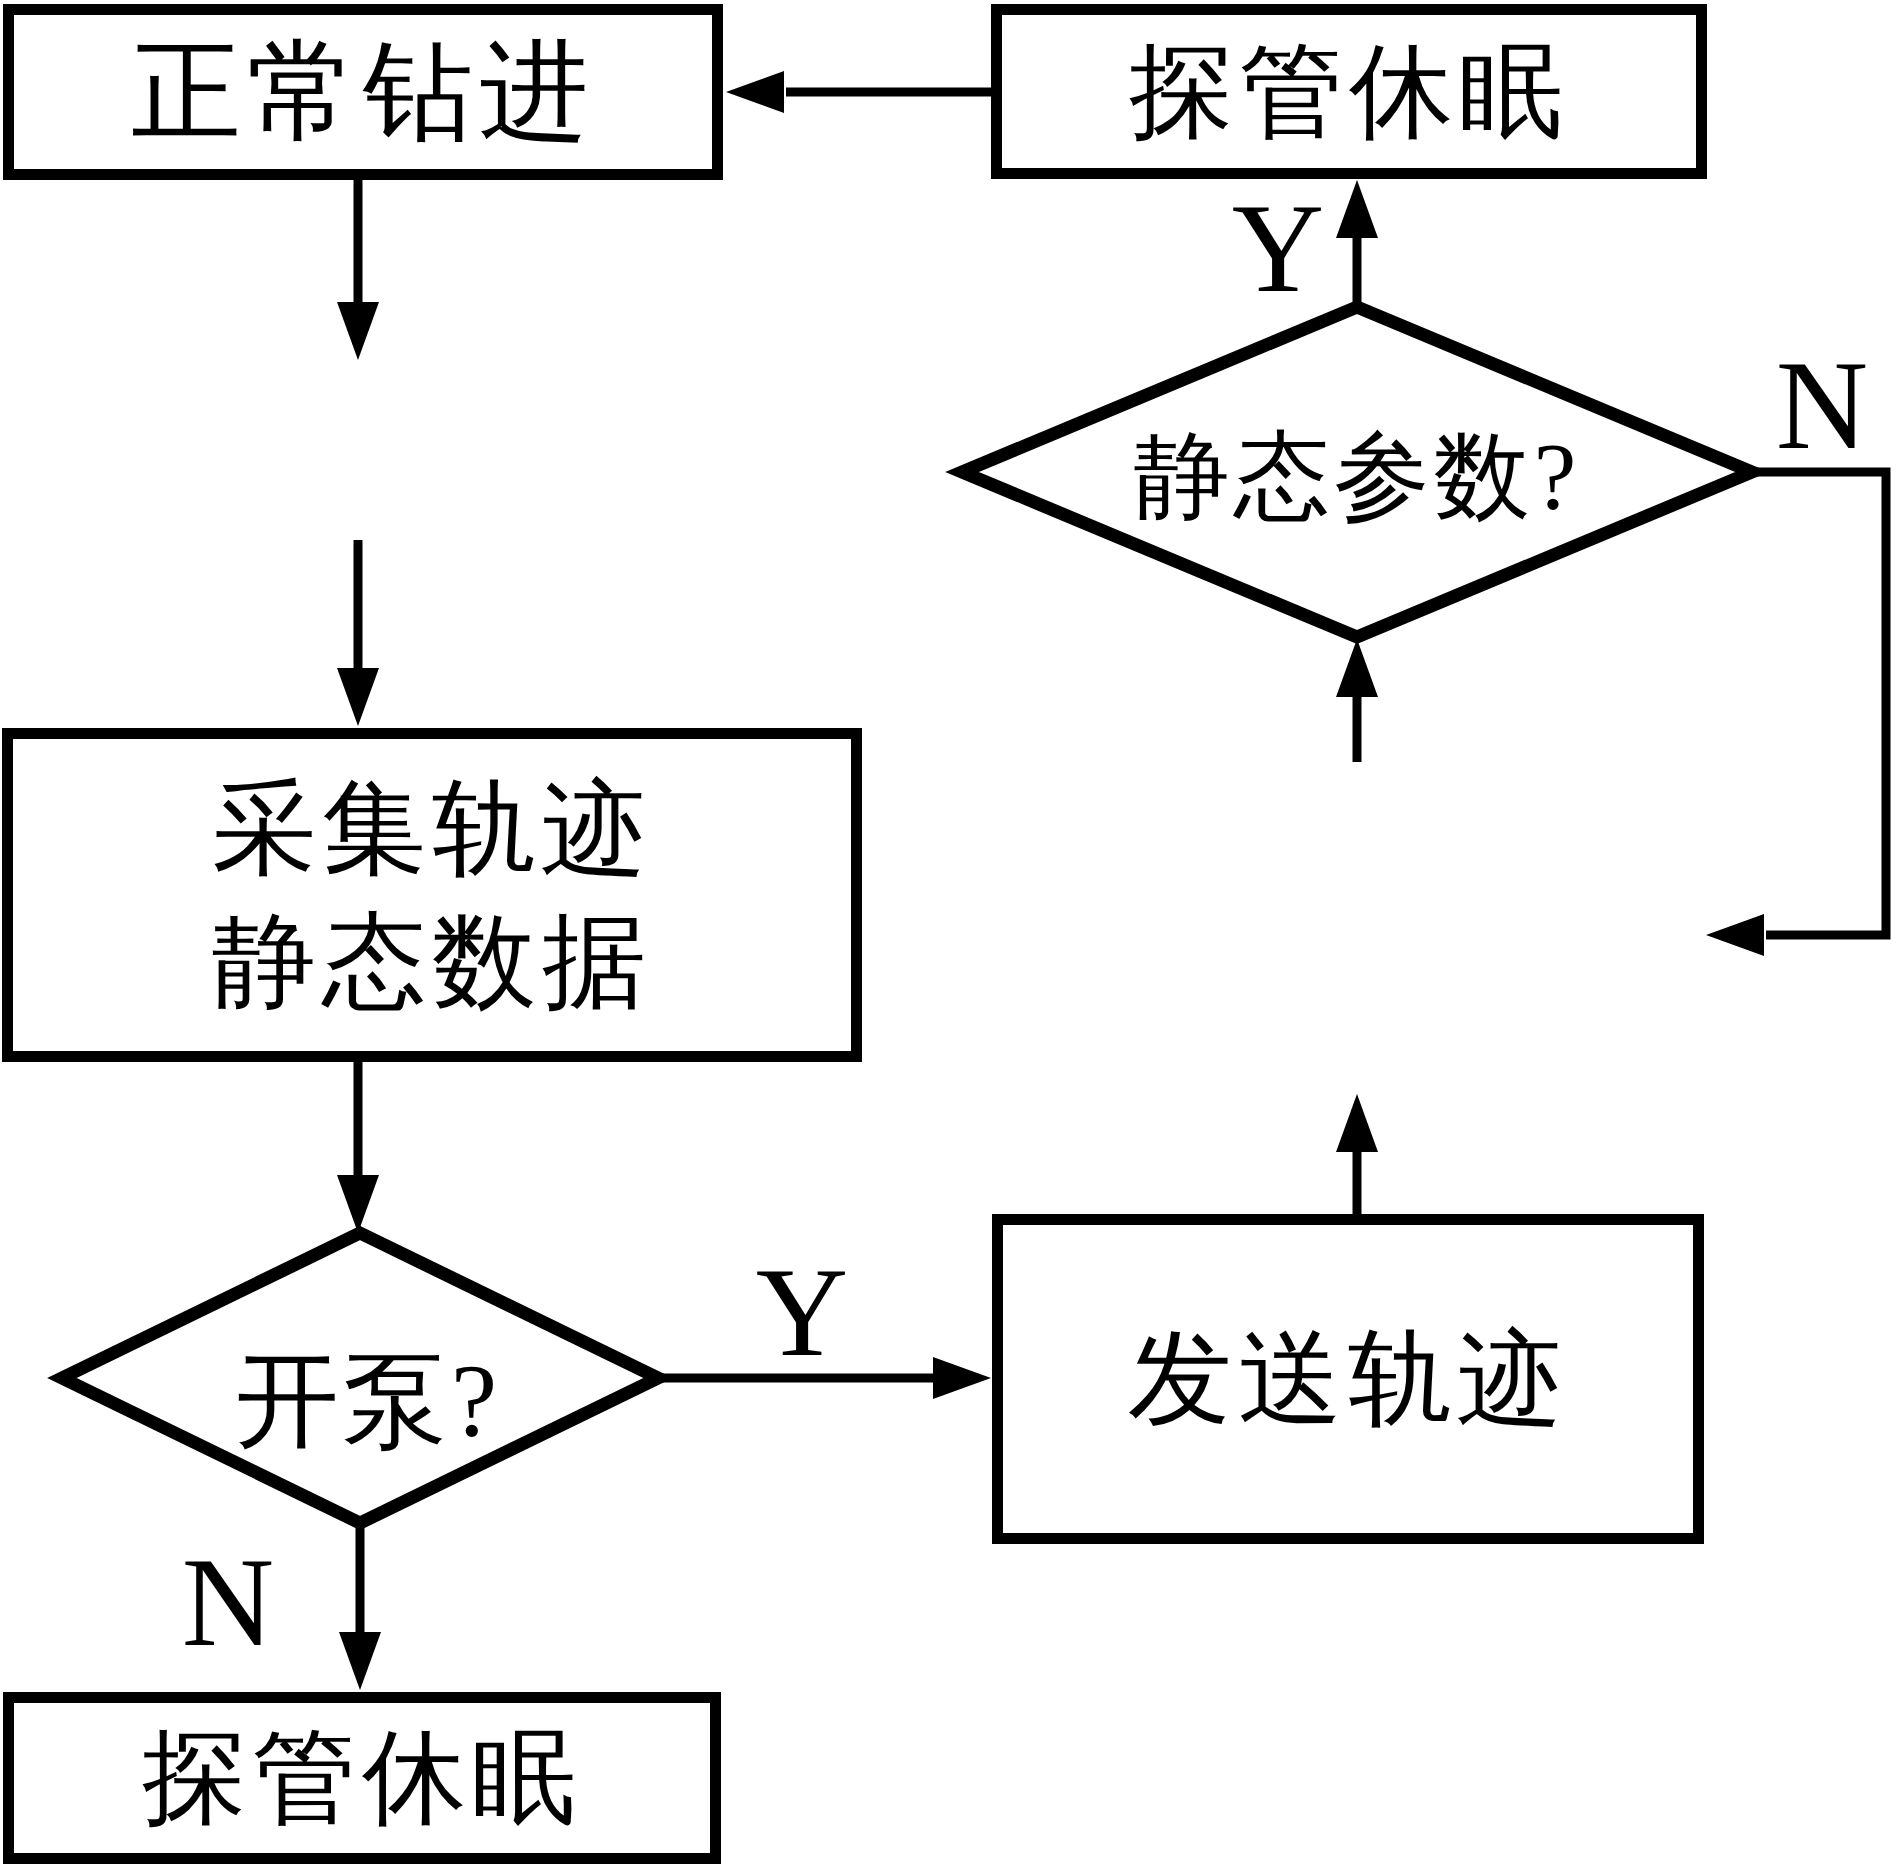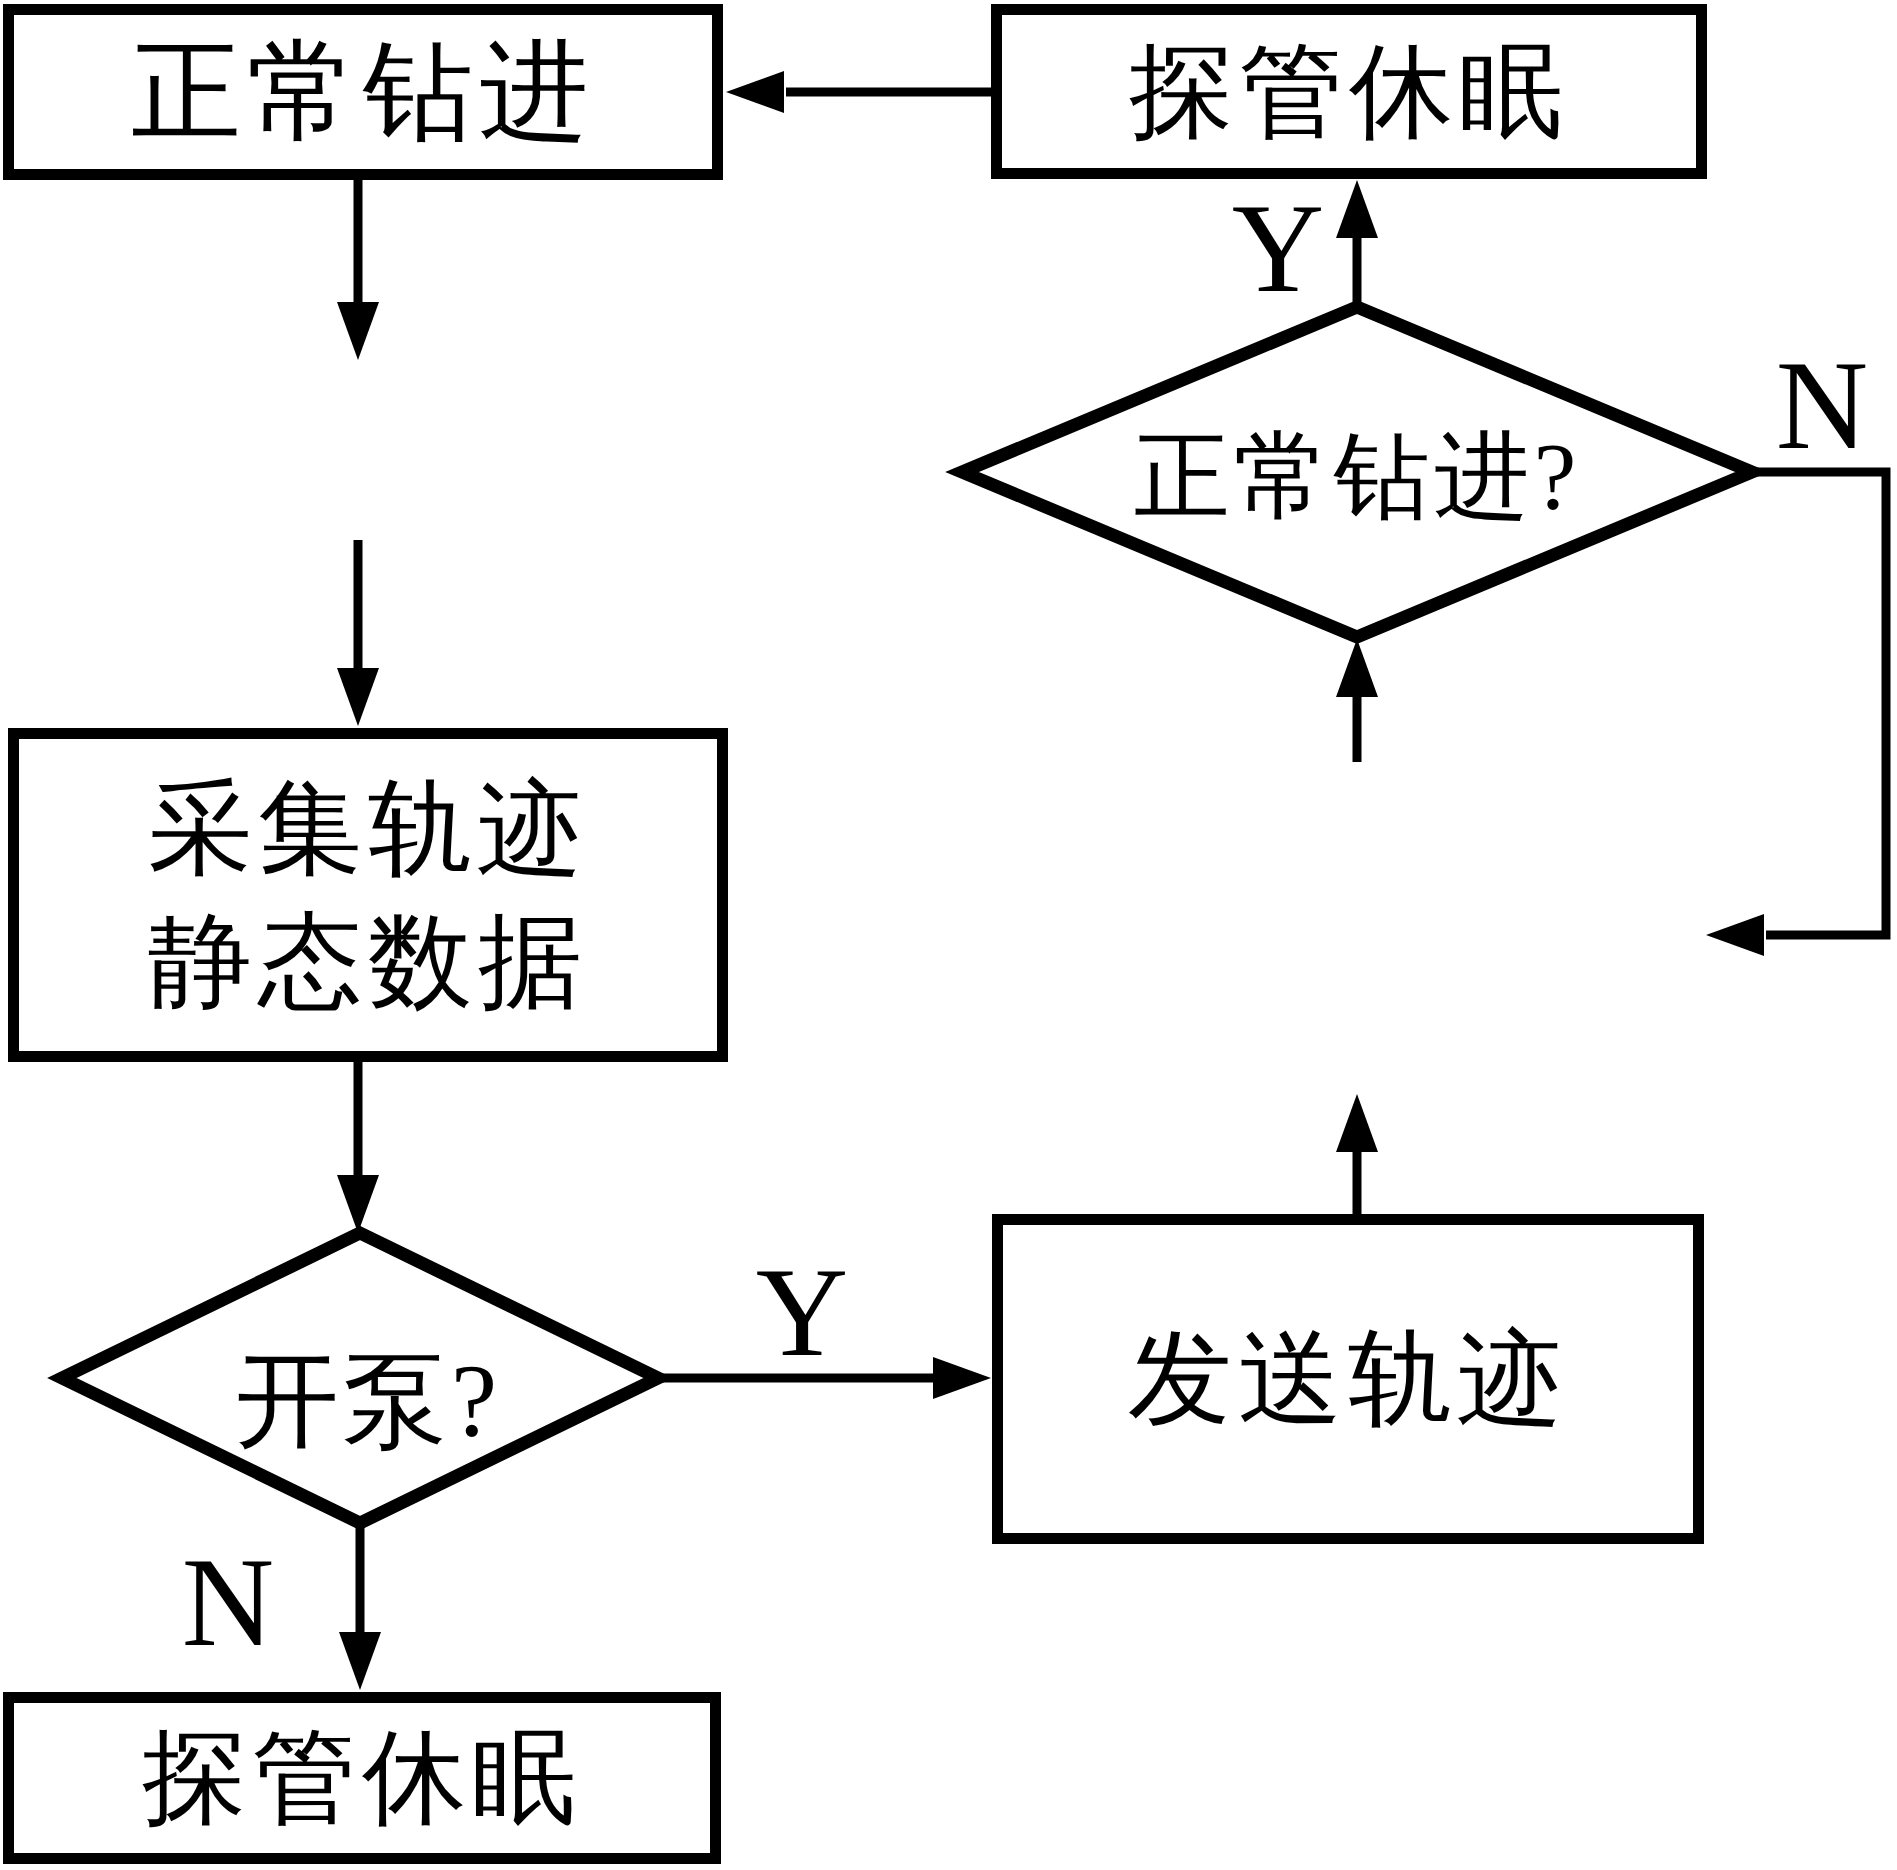--- a/index.html
+++ b/index.html
@@ -108,41 +108,41 @@
     <polygon points="360,1233 658,1378 360,1523 62,1378" fill="#ffffff" stroke="#000" stroke-width="13"></polygon>
 
     <polygon points="1357,307 1752,472 1357,637 962,472" fill="#ffffff" stroke="#000" stroke-width="13"></polygon>
   </svg>
 
   <div class="pbox" style="left:3px;top:4px;width:720px;height:176px;">
     <div class="zh zh-big">正常钻进</div>
   </div>
 
 
-  <div class="pbox" style="left:8px;top:728px;width:720px;height:334px;">
+  <div class="pbox" style="left:2px;top:728px;width:860px;height:334px;">
     <div class="zh">采集轨迹</div>
     <div class="zh">静态数据</div>
   </div>
 
   <div class="pbox" style="left:3px;top:1692px;width:718px;height:172px;">
     <div class="zh">探管休眠</div>
   </div>
 
   <div class="pbox" style="left:991px;top:4px;width:716px;height:175px;">
     <div class="zh">探管休眠</div>
   </div>
 
 
   <div class="pbox" style="left:992px;top:1214px;width:712px;height:330px;">
     <div class="zh">发送轨迹</div>
   </div>
 
   <div class="dlabel" style="left:368px;top:1402px;">开泵?</div>
 
-  <div class="dlabel small" style="left:1357px;top:478px;">正常钻进?</div>
+  <div class="dlabel small" style="left:1357px;top:478px;">静态参数?</div>
 
   <div class="edge" style="left:1278px;top:248px;">Y</div>
 
   <div class="edge" style="left:1822px;top:405px;">N</div>
 
   <div class="edge" style="left:802px;top:1312px;">Y</div>
 
   <div class="edge" style="left:228px;top:1602px;">N</div>
 
 </div>

